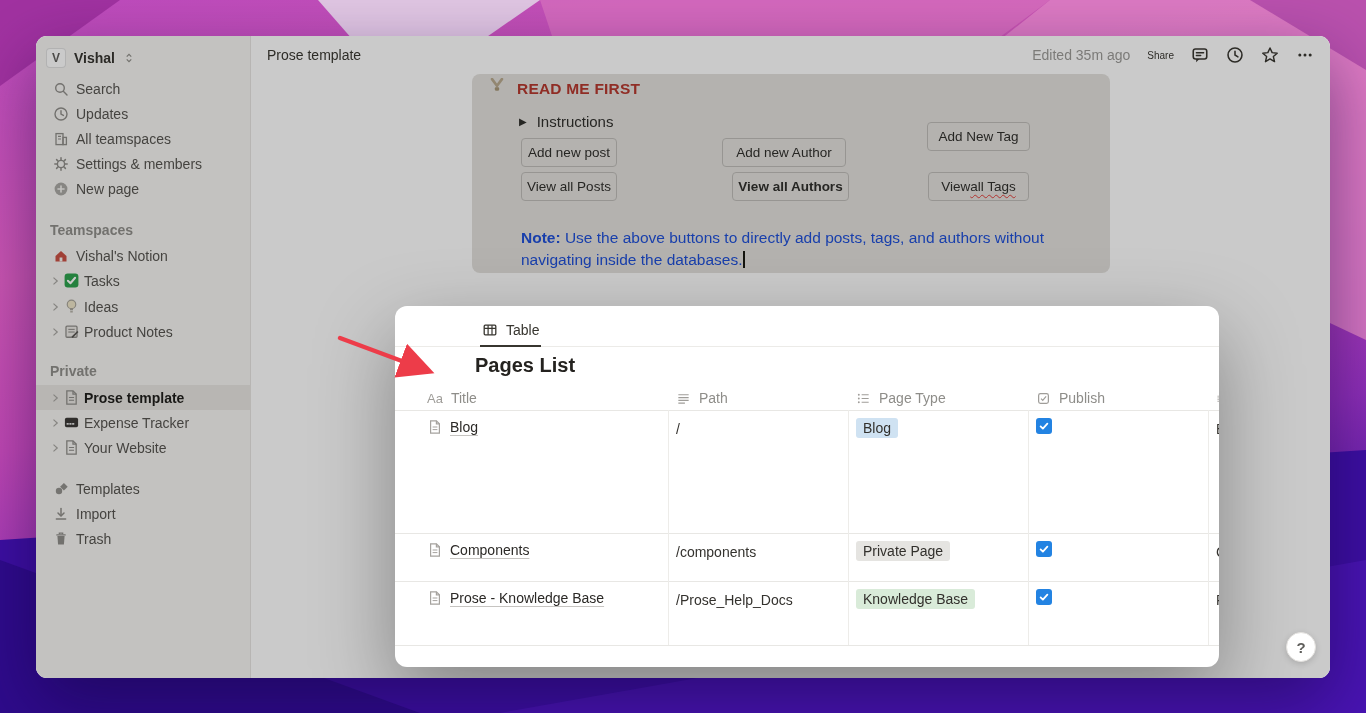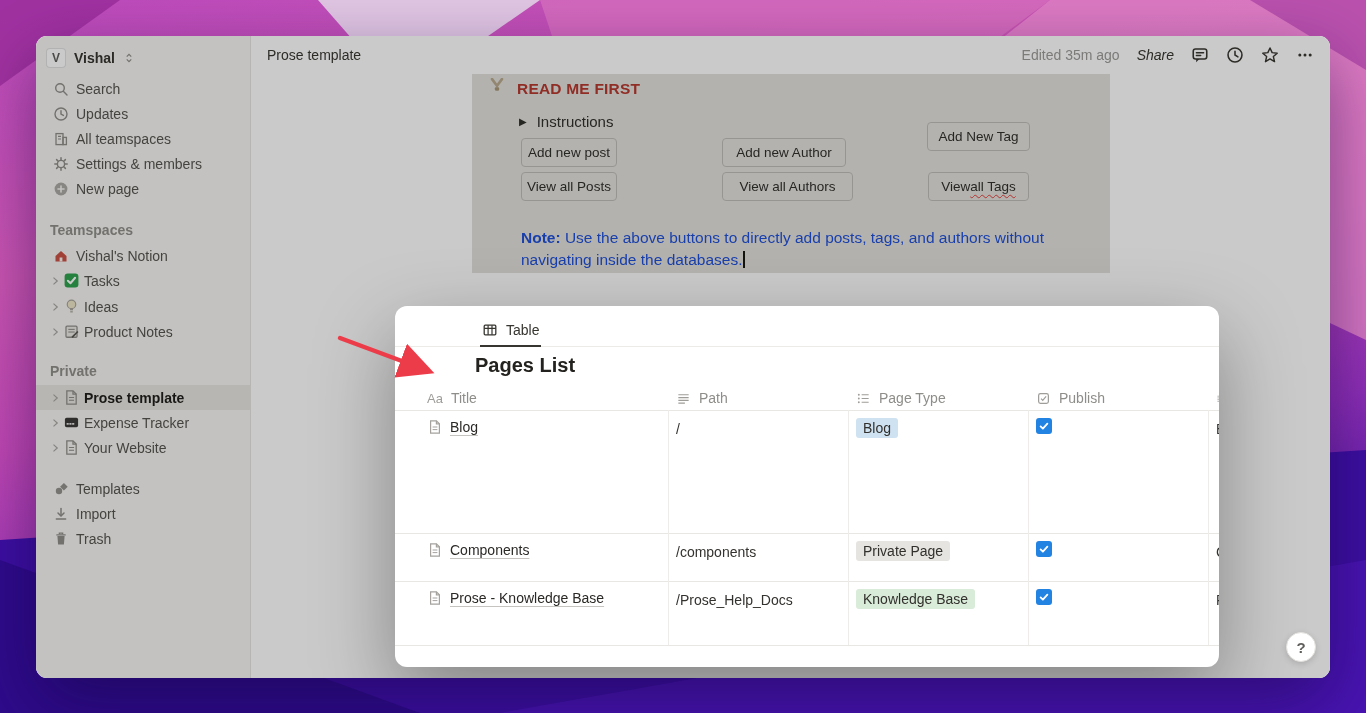--- a/index.html
+++ b/index.html
@@ -39,41 +39,41 @@
   .sec-label { position:absolute; left:14px; font-size:14px; font-weight:600; color:#8F8E8A; }
   .sel { background:#E8E6E2; }
   .sel .lb-b { font-weight:700; color:#1D1C19; }
 
   
   .topbar { position:absolute; left:215px; top:0; right:0; height:38px; background:#fff;
             display:flex; align-items:center; padding:0 16px; }
   .tb-title { font-size:14px; color:#37352F; }
   .tb-right { margin-left:auto; display:flex; align-items:center; gap:17px; }
   .tb-edited { font-size:14px; color:#9B9A97; }
-  .tb-share { font-size:14px; color:#37352F; cursor:pointer;font-style:italic; }
+  .tb-share { font-size:10px; color:#37352F; cursor:pointer; }
   .tb-ic { width:18px; height:18px; cursor:pointer; }
 
   .canvas { position:absolute; left:215px; top:38px; right:0; bottom:0; background:#fff; }
 
   .callout { position:absolute; left:221px; top:0; width:638px; height:199px;
-             background:#E3E1DD; border-radius:0; padding:4px 16px; }
+             background:#E3E1DD; border-radius:8px; padding:4px 16px; }
   .co-head { display:flex; align-items:flex-start; gap:11px; }
   .co-emoji { width:18px; height:22px; }
   .co-title { font-size:15.5px; font-weight:700; color:#B5362C; letter-spacing:.2px; padding-top:2px; }
   .co-toggle { margin-top:13px; padding-left:31px; display:flex; align-items:center; gap:10px;
                font-size:15px; color:#2E2D2A; cursor:pointer; }
   .co-tri { font-size:10px; color:#2E2D2A; }
   .co-btn { position:absolute; height:29px; border:1px solid #BEBCB8; border-radius:4px;
             background:transparent; font-size:13.5px; color:#2E2D2A; font-family:inherit;
             display:flex; align-items:center; justify-content:center; cursor:pointer; }
   .b1 { left:49px; top:64px;  width:96px; }
   .b2 { left:250px; top:64px; width:124px; }
   .b3 { left:455px; top:48px; width:103px; }
   .b4 { left:49px; top:98px;  width:96px; }
-  .b5 { left:250px; top:98px; width:131px; }
+  .b5 { left:260px; top:98px; width:117px;font-weight:bold; }
   .b6 { left:456px; top:98px; width:101px; }
   .misspell { text-decoration:underline; text-decoration-style:wavy; text-decoration-color:#DF3F3B;
               text-decoration-thickness:1px; text-underline-offset:3px; }
   .co-note { position:absolute; left:49px; top:153px; width:572px; font-size:15.5px;
              line-height:22px; color:#1d4ed8; }
   .caret { display:inline-block; width:1.5px; height:17px; background:#17160F;
            vertical-align:-3px; margin-left:1px; }
 
   .dim { position:absolute; inset:0; background:rgba(15,15,15,.22); z-index:5; }
 

